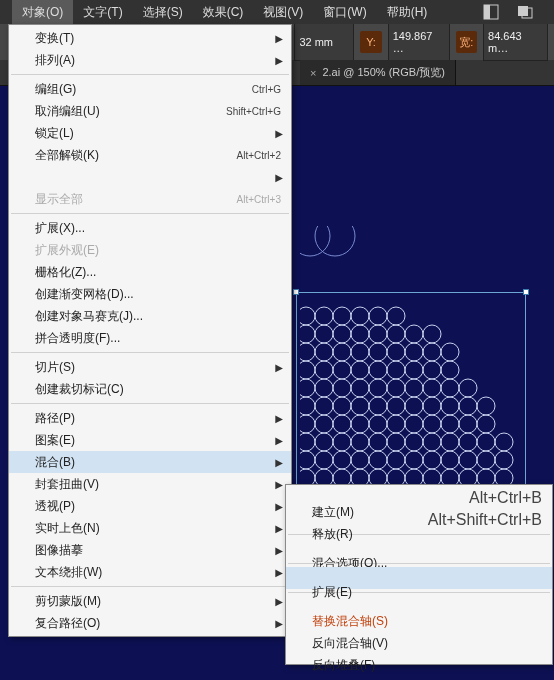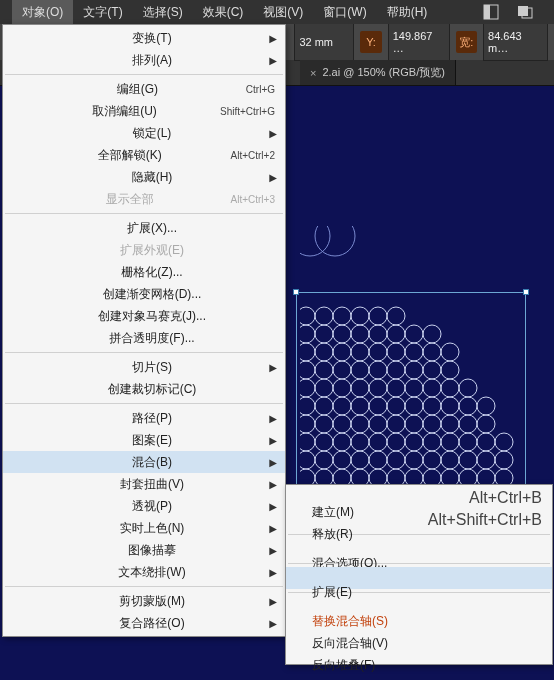--- a/index.html
+++ b/index.html
@@ -111,30 +111,29 @@
     width: 6px; height: 6px;
     background: #fff;
     border: 1px solid #3b7fb1;
   }
   .artboard .h-tl { left: -4px; top: -4px; }
   .artboard .h-tr { right: -4px; top: -4px; }
   .circles { position: absolute; left: 300px; top: 140px; width: 250px; height: 360px; }
 
   .dropdown {
     position: absolute;
-    left: 2px;
+    left: 8px;
     top: 24px;
     width: 284px;
     background: #f5f5f5;
     border: 1px solid #8a8a8a;
     box-shadow: 2px 2px 6px rgba(0,0,0,0.4);
     z-index: 20;
     color: #222;
     padding: 2px 0;
-    text-align: center;
   }
   .dropdown .row {
     display: flex;
     align-items: center;
     padding: 3px 10px 3px 26px;
     height: 22px;
     cursor: default;
     position: relative;
   }
   .dropdown .row.highlight {
@@ -417,21 +416,20 @@
     </div>
   <div class="row">
       <span class="lbl">锁定(L)</span>
       <span class="arrow">▶</span>
     </div>
   <div class="row">
       <span class="lbl">全部解锁(K)</span>
       <span class="shortcut">Alt+Ctrl+2</span>
     </div>
   <div class="row">
-      <span class="lbl">隐藏(H)</span>
       <span class="arrow">▶</span>
     </div>
   <div class="row disabled">
       <span class="lbl">显示全部</span>
       <span class="shortcut">Alt+Ctrl+3</span>
     </div>
   <div class="sep"></div>
   <div class="row">
       <span class="lbl">扩展(X)...</span>
     </div>

